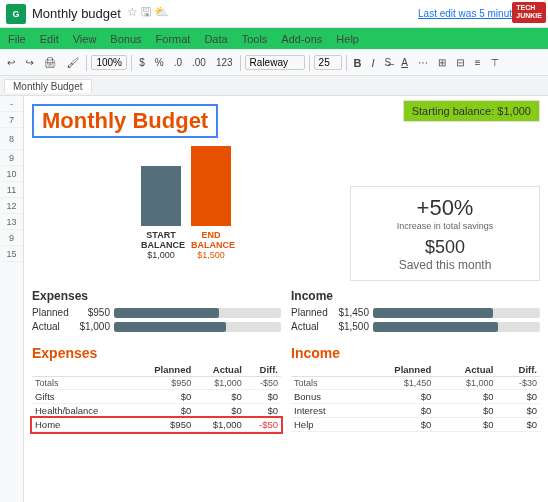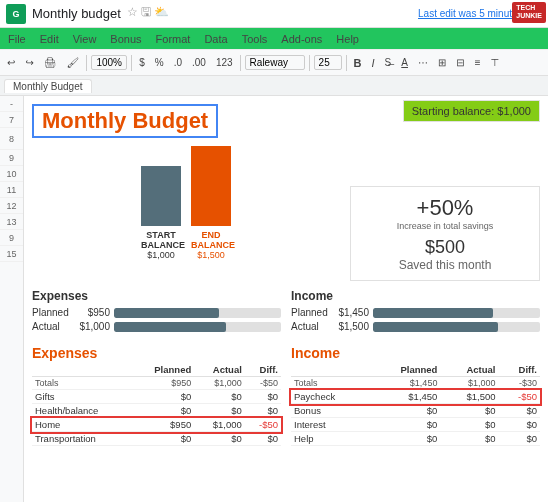--- a/index.html
+++ b/index.html
@@ -281,26 +281,20 @@
                   <td>$0</td>
                   <td>$0</td>
                   <td>$0</td>
                 </tr>
                 <tr style="outline:2px solid #e53935;">
                   <td>Home</td>
                   <td>$950</td>
                   <td>$1,000</td>
                   <td class="neg-value">-$50</td>
                 </tr>
-                <tr>
-                  <td>Transportation</td>
-                  <td>$0</td>
-                  <td>$0</td>
-                  <td>$0</td>
-                </tr>
               </tbody>
             </table>
           </div>
 
           <div class="table-section">
             <div class="section-header">Income</div>
             <table>
               <thead>
                 <tr>
                   <th></th>
@@ -309,26 +303,20 @@
                   <th>Diff.</th>
                 </tr>
               </thead>
               <tbody>
                 <tr class="totals-row">
                   <td>Totals</td>
                   <td>$1,450</td>
                   <td>$1,000</td>
                   <td class="neg-value">-$30</td>
                 </tr>
-                <tr style="outline:2px solid #e53935;">
-                  <td>Paycheck</td>
-                  <td>$1,450</td>
-                  <td>$1,500</td>
-                  <td class="neg-value">-$50</td>
-                </tr>
                 <tr>
                   <td>Bonus</td>
                   <td>$0</td>
                   <td>$0</td>
                   <td>$0</td>
                 </tr>
                 <tr>
                   <td>Interest</td>
                   <td>$0</td>
                   <td>$0</td>

